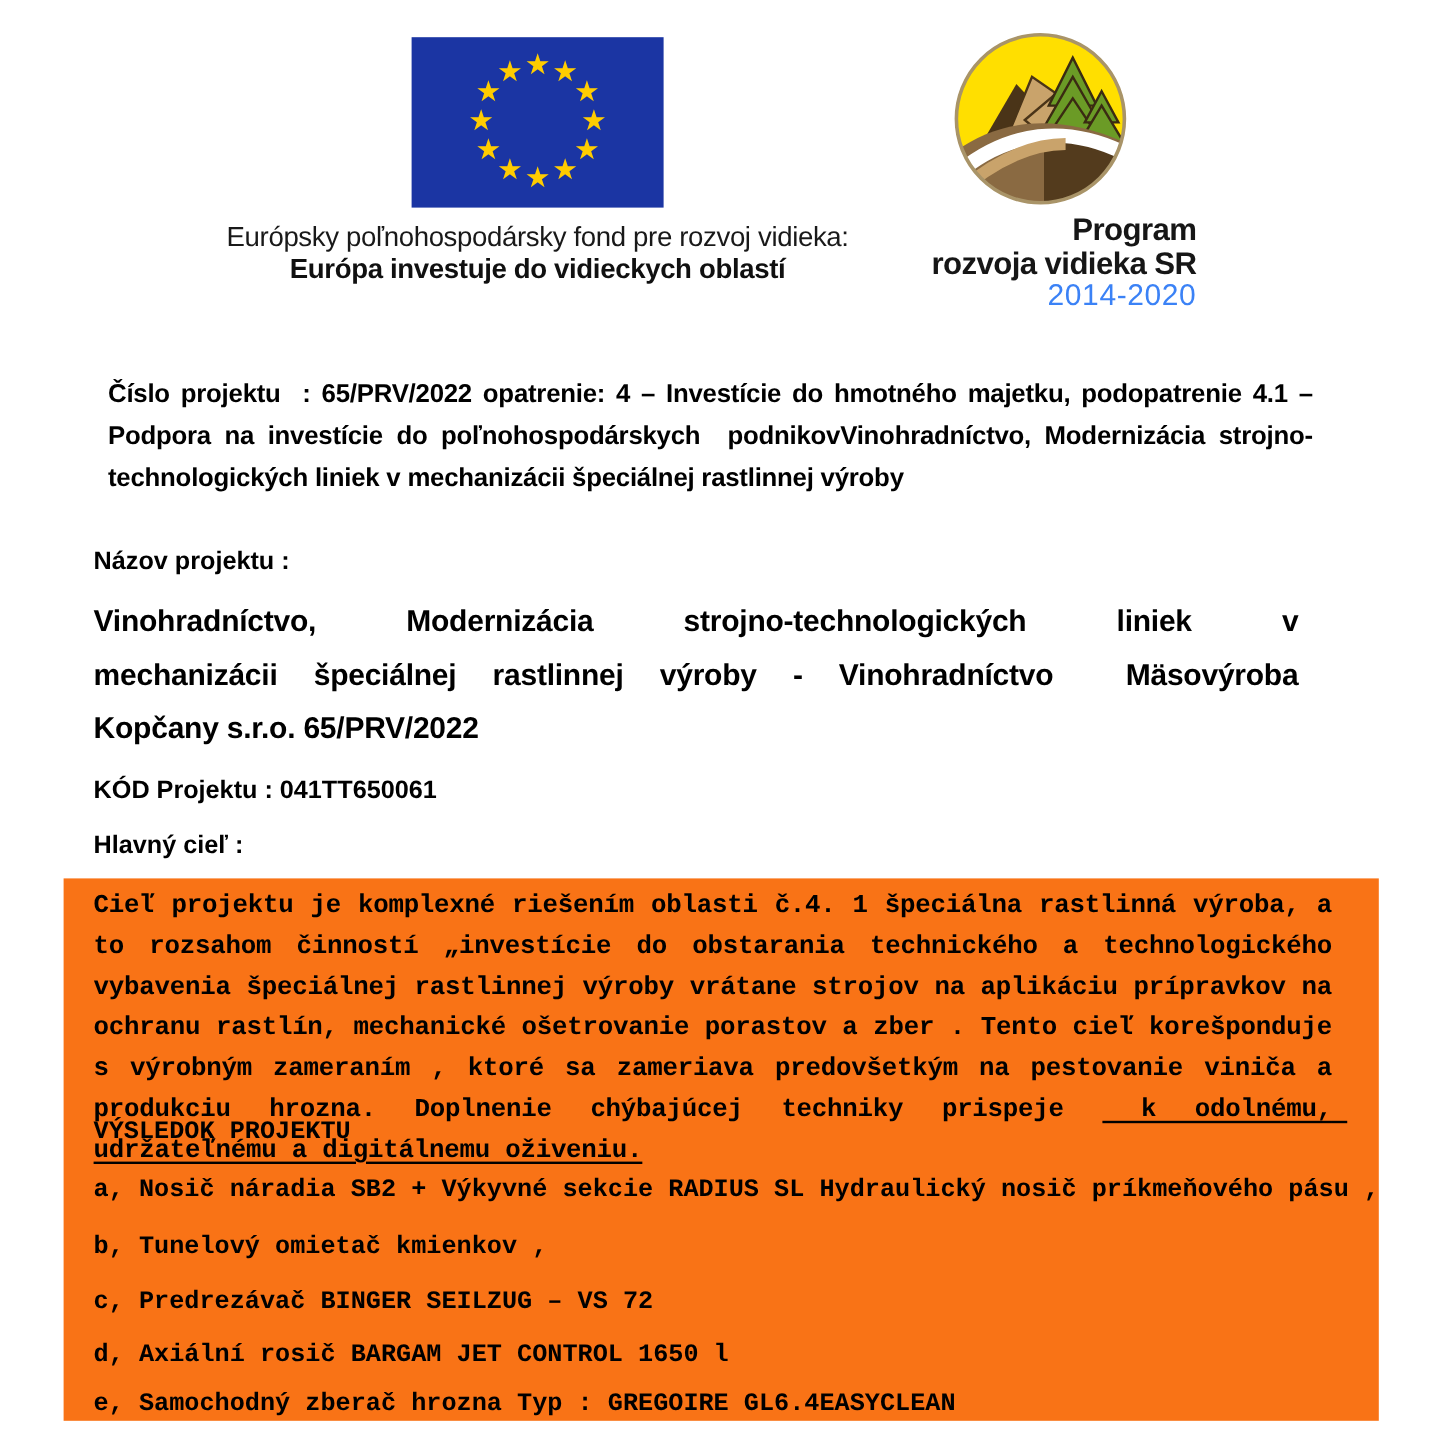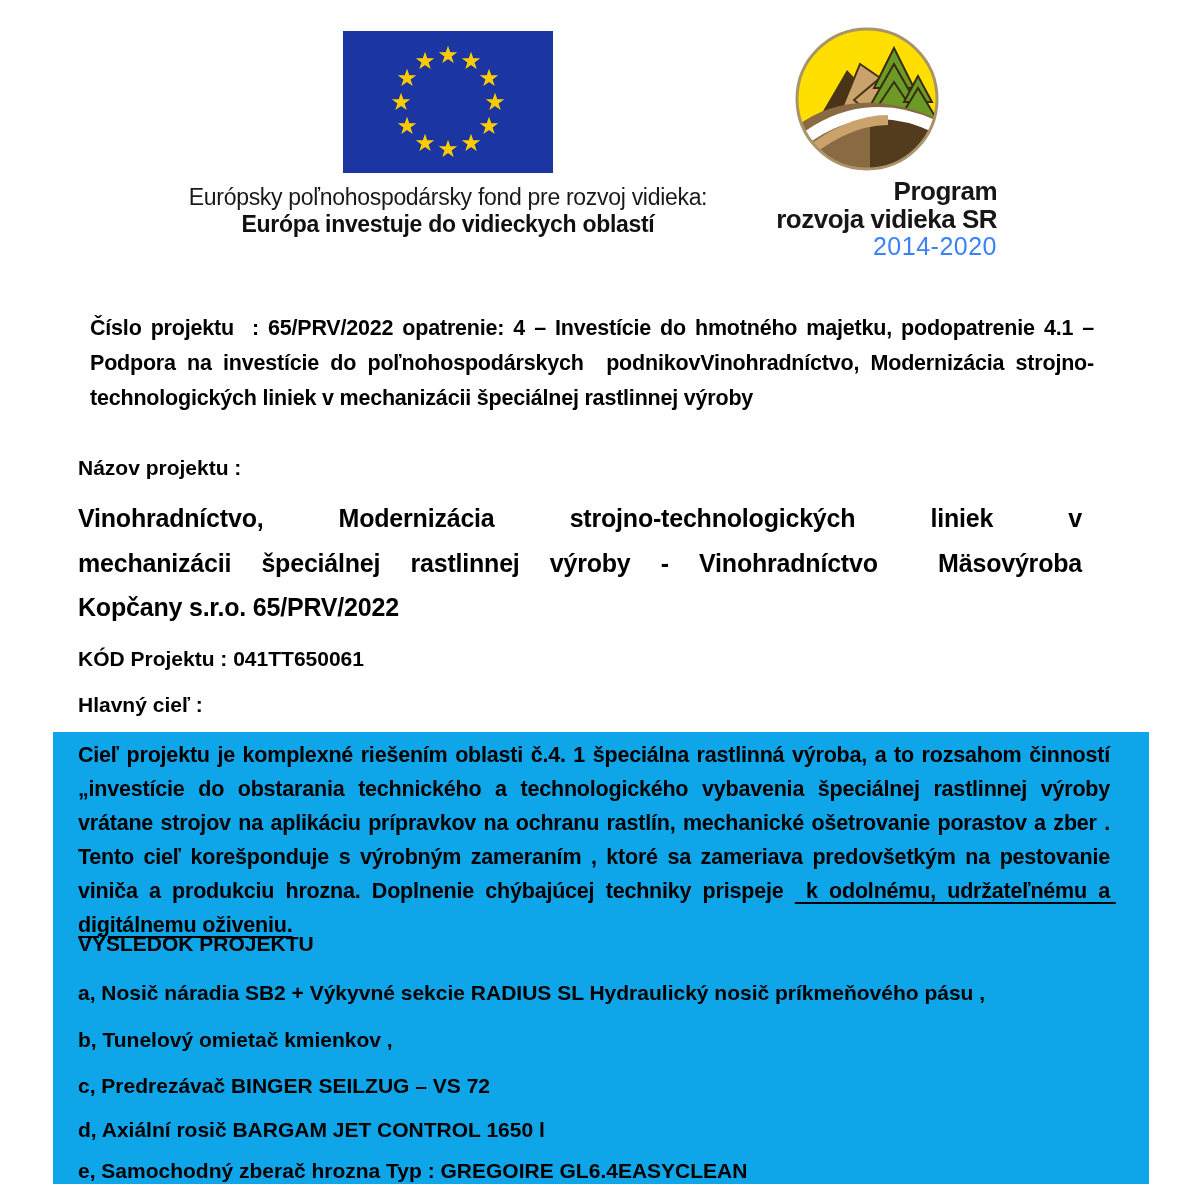--- a/index.html
+++ b/index.html
@@ -25,21 +25,21 @@
   .cislo{position:absolute;left:78px;top:299px;width:1004px;margin:12px;font-size:21.5px;
          font-weight:700;line-height:35px;text-align:justify;letter-spacing:-0.2px;}
   .nazov-label{position:absolute;left:78px;top:456px;font-size:21px;font-weight:700;}
   .nazov{position:absolute;left:78px;top:496px;width:1004px;font-size:25px;font-weight:700;
          line-height:44.5px;letter-spacing:-0.2px;}
   .jfull{text-align:justify;text-align-last:justify;}
   .kod{position:absolute;left:78px;top:623px;font-size:21px;font-weight:700;margin-top:24px;}
   .hlavny{position:absolute;left:78px;top:693px;font-size:21px;font-weight:700;}
 
   
-  .panel{position:absolute;left:53px;top:732px;width:1096px;height:452px;background:#0ea5e9;}
+  .panel{position:absolute;left:53px;top:732px;width:1096px;height:452px;background:#f97316;font-family:Liberation Mono, monospace;}
   .ciel{position:absolute;left:25px;top:6px;width:1032px;margin:0;font-size:21.5px;font-weight:700;
         line-height:34px;text-align:justify;letter-spacing:-0.2px;}
   .ul{text-decoration:underline;text-decoration-thickness:2px;text-underline-offset:4px;
       white-space:pre-wrap;}
   .vysl{position:absolute;left:25px;top:200px;font-size:21px;font-weight:700;}
   .item{position:absolute;left:25px;font-size:21px;font-weight:700;white-space:nowrap;}
   .i0{top:249px}.i1{top:296px}.i2{top:342px}.i3{top:386px}.i4{top:427px}
 </style>
 </head>
 <body>

